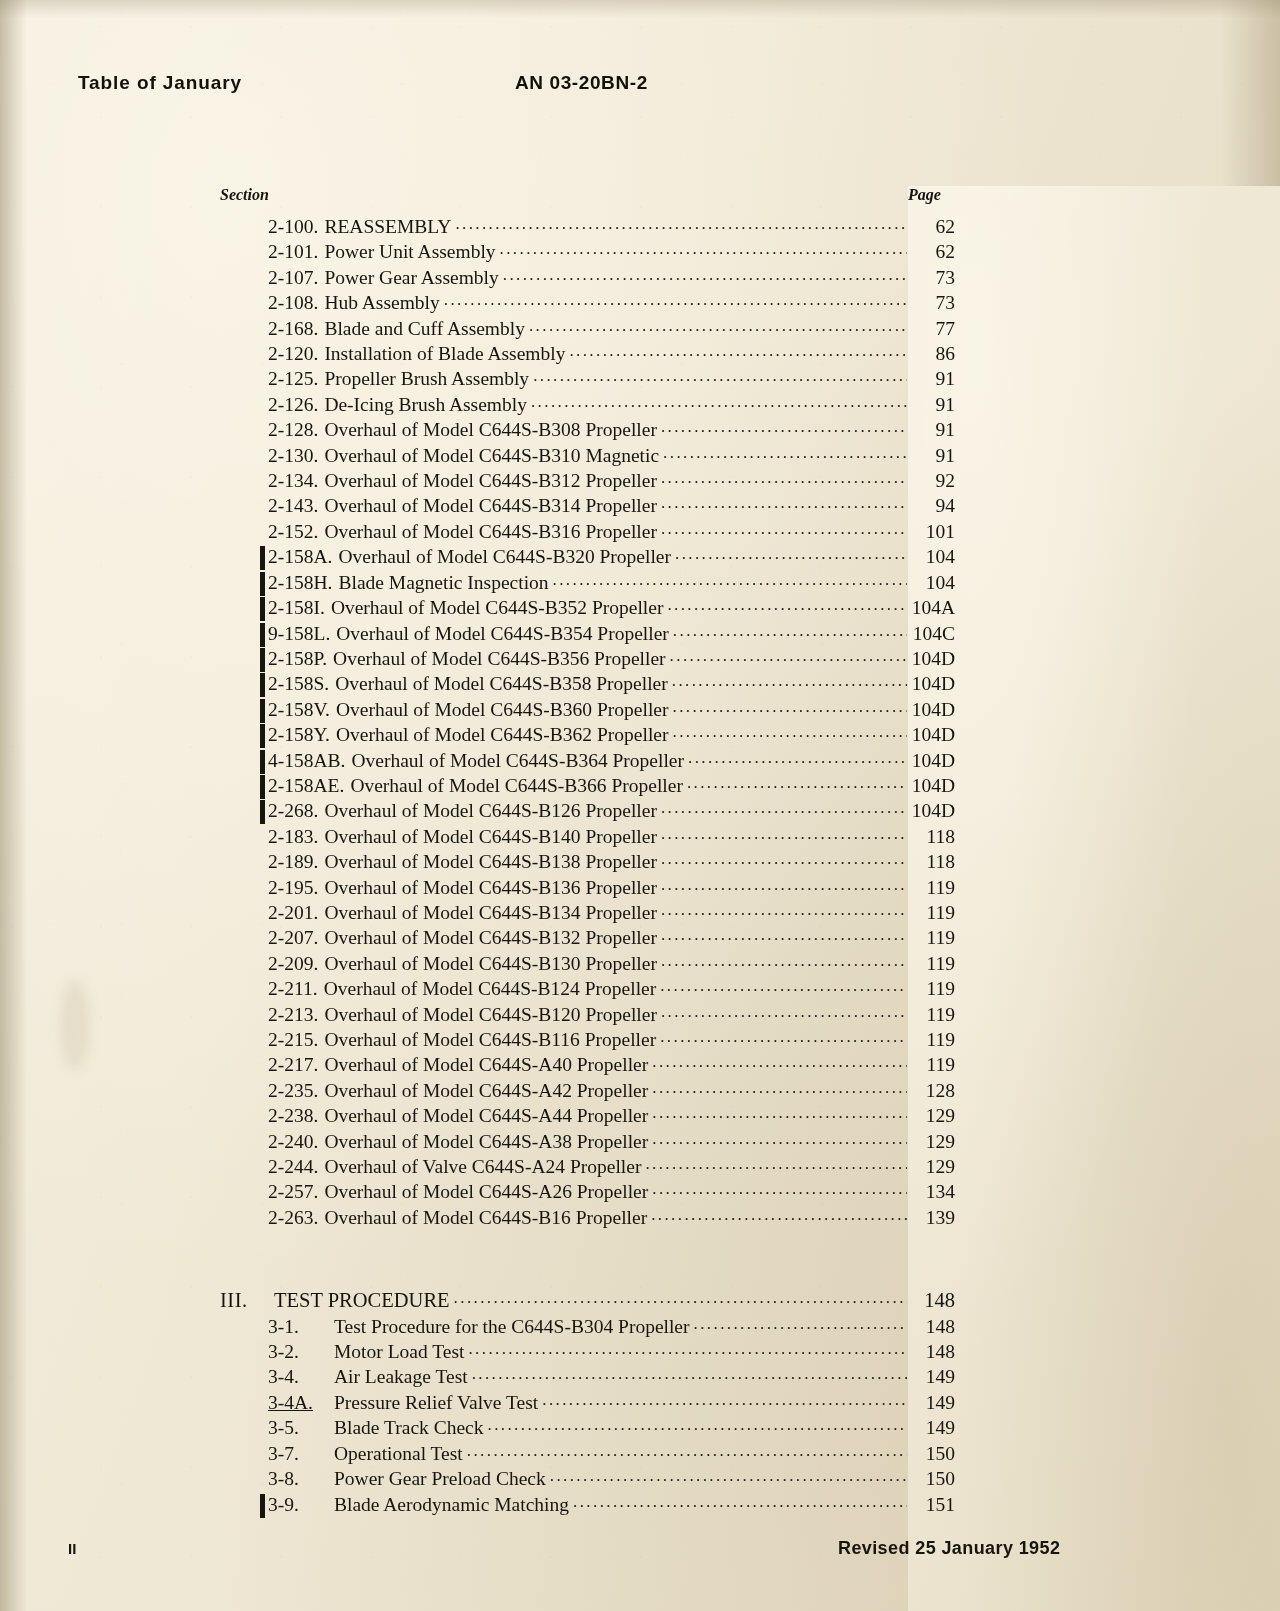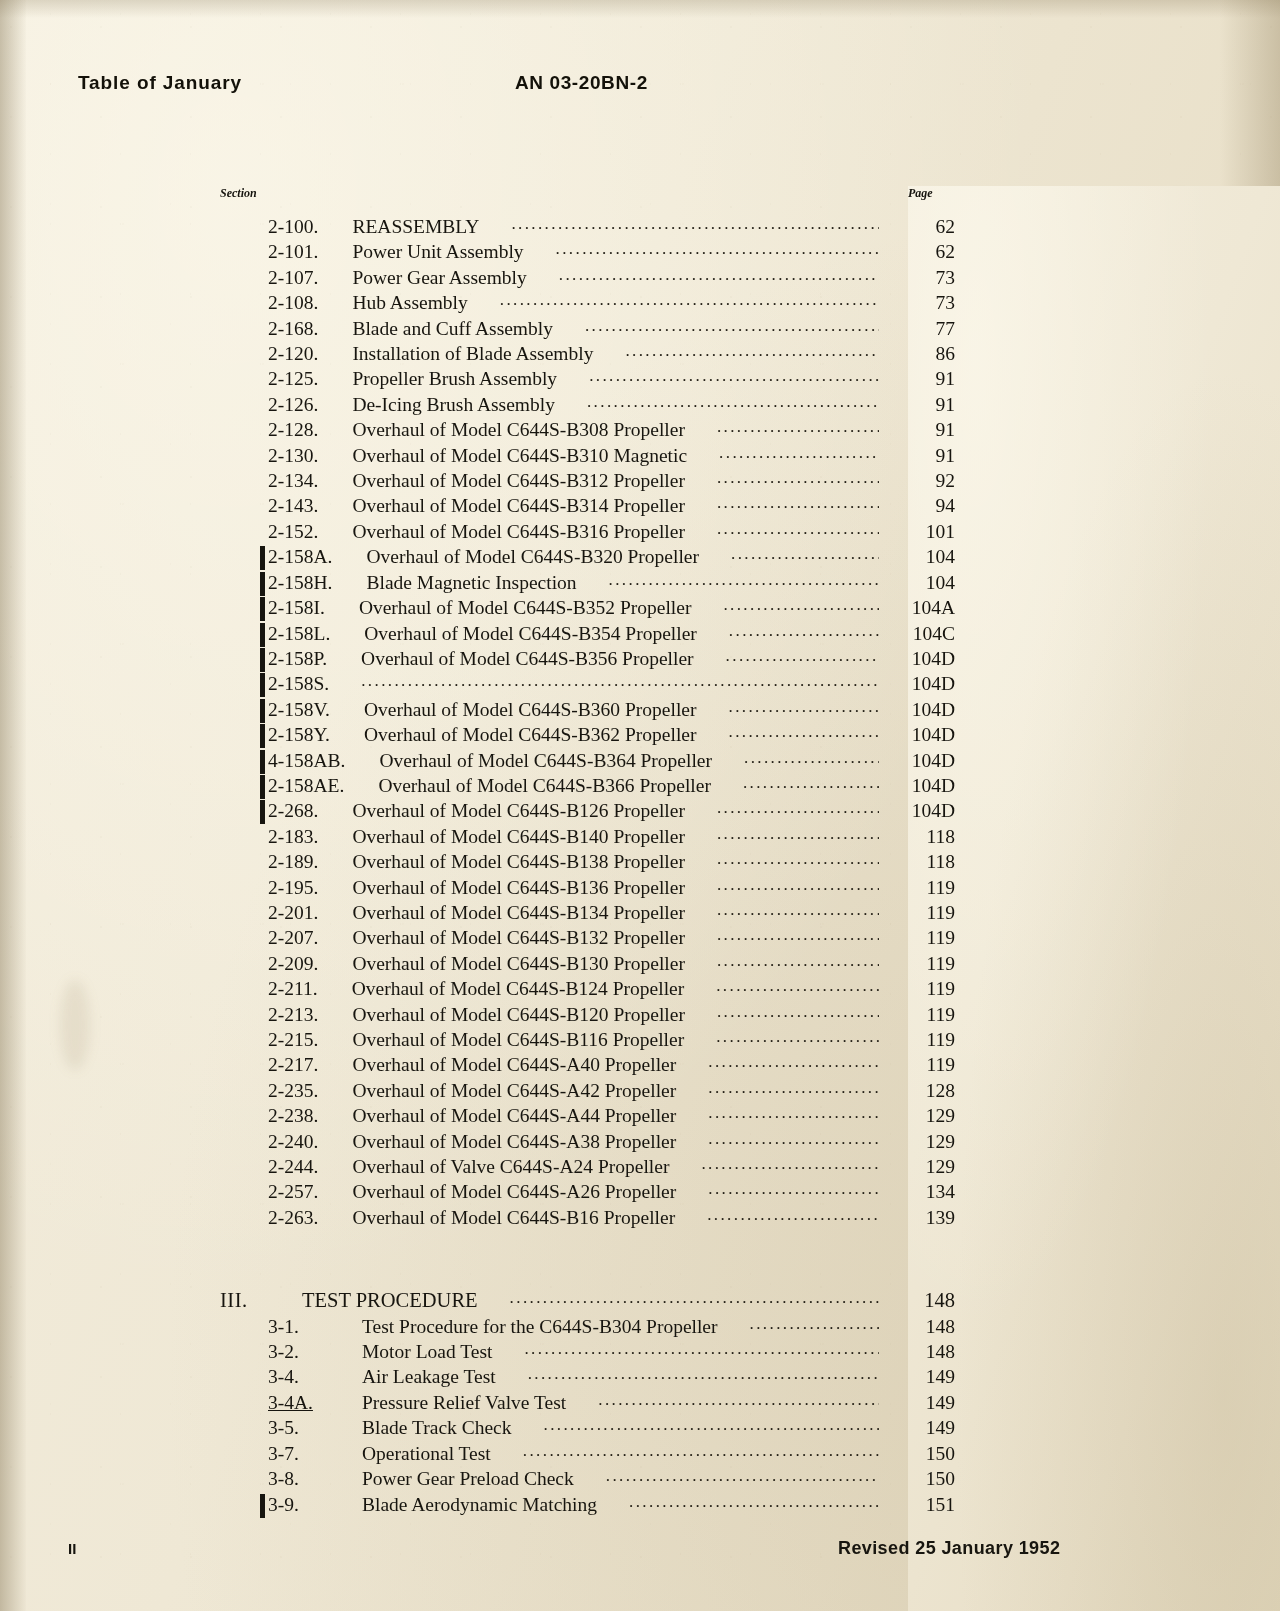--- a/index.html
+++ b/index.html
@@ -85,39 +85,38 @@
     letter-spacing: 0.6px;
     color: #131109;
   }
 
   
   .col-head {
     position: absolute;
     top: 186px;
     font-style: italic;
     font-weight: bold;
-    font-size: 12px;
+    font-size: 16px;
   }
   .col-head.section { left: 220px; }
   .col-head.page { left: 908px; }
 
   .toc {
     position: absolute;
     left: 220px;
     top: 214px;
     width: 735px;
   }
   .row {
     display: flex;
     align-items: center;
     font-size: 19.5px;
     line-height: 25.4px;
     white-space: nowrap;
     position: relative;
-    gap: 28px;
   }
   .row .num {
     flex: 0 0 auto;
     text-align: left;
   }
   .row .title {
     flex: 0 0 auto;
     padding-left: 6px;
   }
   .row .dots {
@@ -289,35 +288,36 @@
       </div>
       <div class="row indent1">
         <span class="rev-bar" style="top: 2px; height: 24px;"></span>
         <span class="num">2-158I.</span>
         <span class="title">Overhaul of Model C644S-B352 Propeller</span>
         <span class="dots">........................................................................................................................</span>
         <span class="pg">104A</span>
       </div>
       <div class="row indent1">
         <span class="rev-bar" style="top: 2px; height: 24px;"></span>
-        <span class="num">2-158L.</span>
+        <span class="num">9-158L.</span>
         <span class="title">Overhaul of Model C644S-B354 Propeller</span>
         <span class="dots">........................................................................................................................</span>
         <span class="pg">104C</span>
       </div>
       <div class="row indent1">
         <span class="rev-bar" style="top: 2px; height: 24px;"></span>
         <span class="num">2-158P.</span>
         <span class="title">Overhaul of Model C644S-B356 Propeller</span>
         <span class="dots">........................................................................................................................</span>
         <span class="pg">104D</span>
       </div>
       <div class="row indent1">
         <span class="rev-bar" style="top: 2px; height: 24px;"></span>
         <span class="num">2-158S.</span>
+        <span class="title">Overhaul of Model C644S-B358 Propeller</span>
         <span class="dots">........................................................................................................................</span>
         <span class="pg">104D</span>
       </div>
       <div class="row indent1">
         <span class="rev-bar" style="top: 2px; height: 24px;"></span>
         <span class="num">2-158V.</span>
         <span class="title">Overhaul of Model C644S-B360 Propeller</span>
         <span class="dots">........................................................................................................................</span>
         <span class="pg">104D</span>
       </div>

